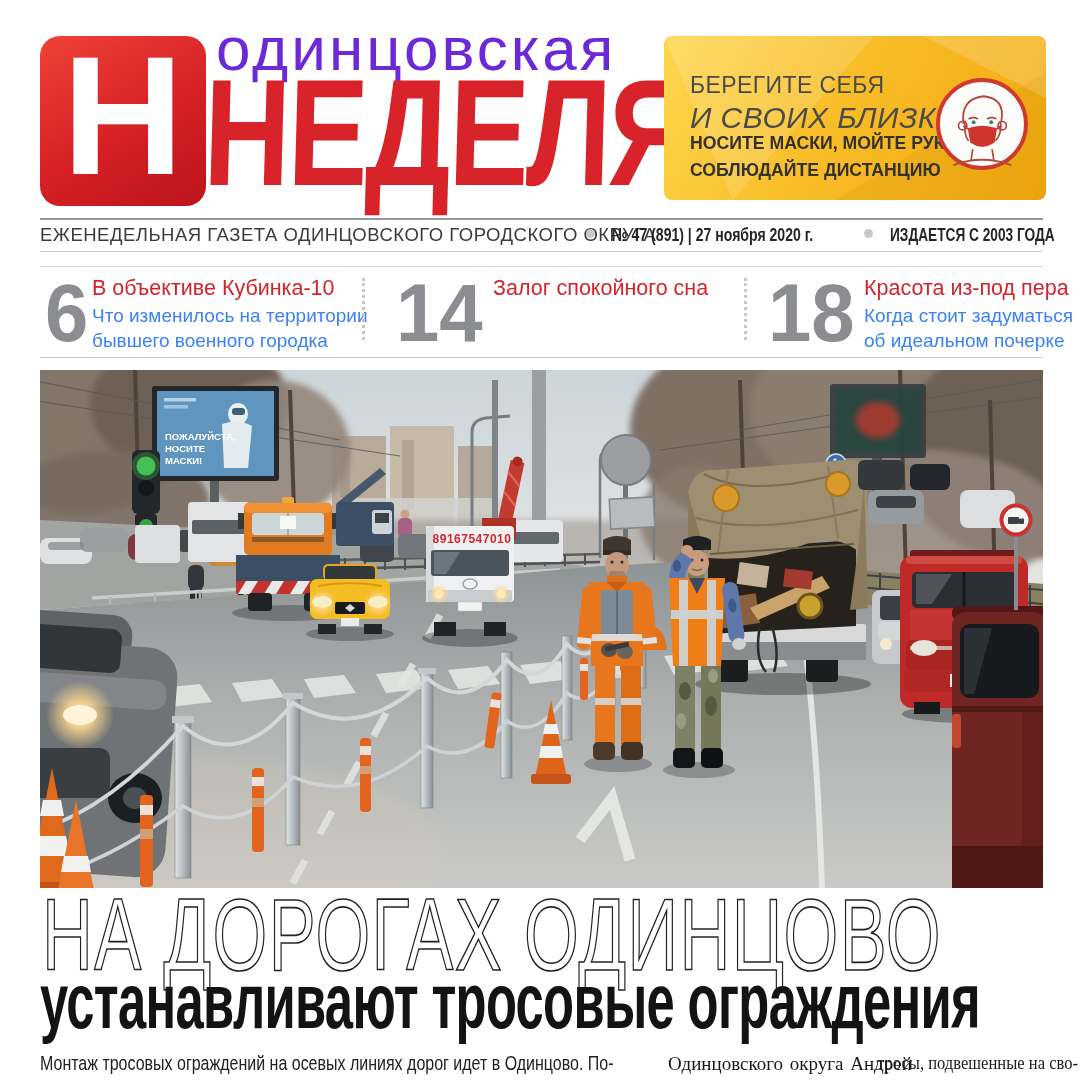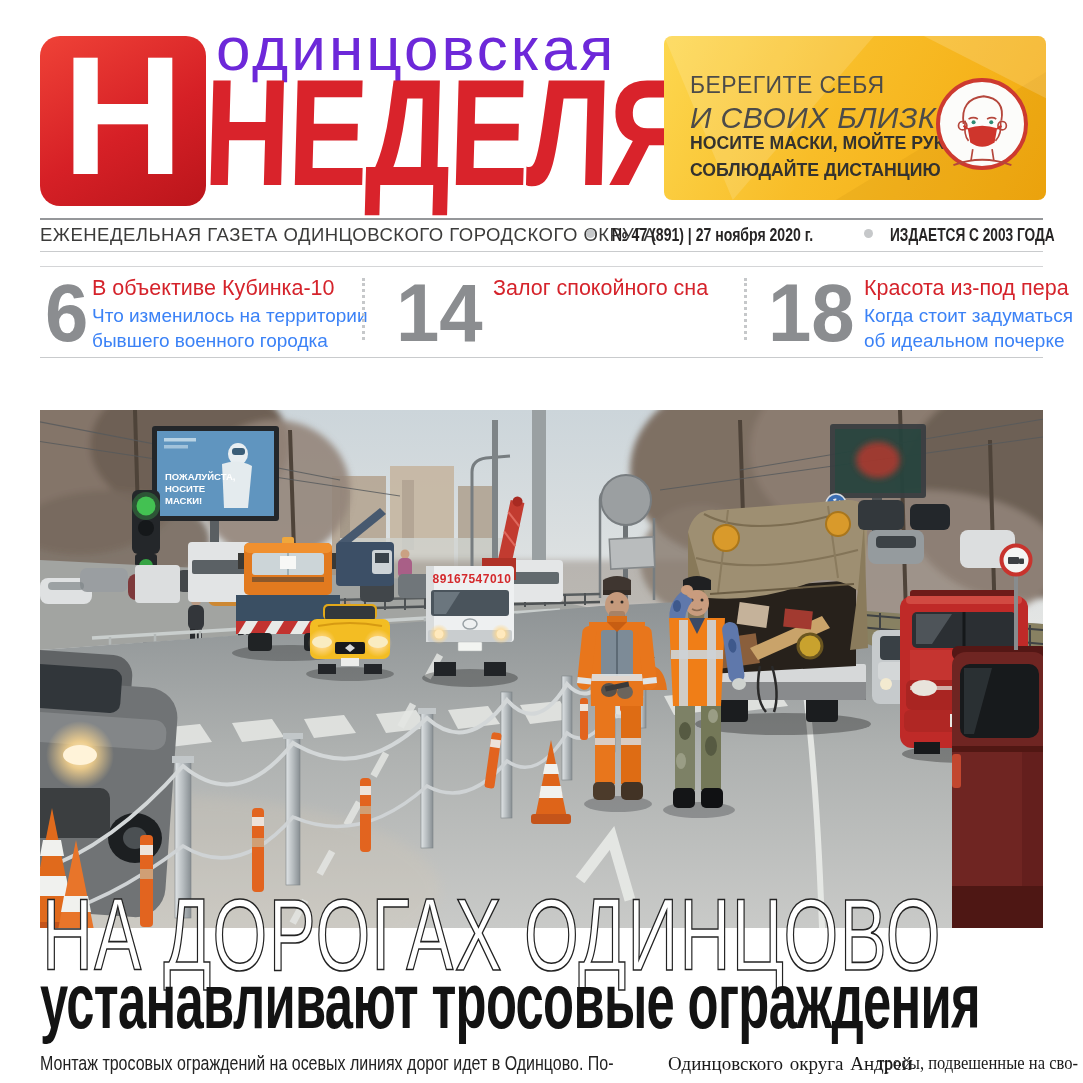--- a/index.html
+++ b/index.html
@@ -45,21 +45,21 @@
   .dot1{left:586px;} .dot2{left:864px;}
 
   
   .t-num{position:absolute;top:272px;font-size:82px;font-weight:700;color:#8b8d90;line-height:1;
     transform:scaleX(.95);transform-origin:0 0;}
   .t-title{position:absolute;top:278px;font-size:21.5px;font-weight:400;color:#d5232b;line-height:1;white-space:nowrap;}
   .t-desc{position:absolute;top:304px;font-size:19px;color:#3b82f6;line-height:1.3;white-space:pre-line;}
   .tdiv{position:absolute;top:278px;height:62px;border-left:3px dotted #c6c8ca;}
 
   
-  .photo-wrap{left:40px;top:370px;width:1003px;height:518px;overflow:hidden;background:#e5e5e5;margin-top:40px;}
+  .photo-wrap{left:40px;top:370px;width:1003px;height:518px;overflow:hidden;background:#e5e5e5;}
 
   
   .kicker{left:42px;top:884px;font-size:102px;line-height:1;letter-spacing:2px;color:#ffffff;
     -webkit-text-stroke:1.7px #232323;transform:scaleX(.69);transform-origin:0 0;white-space:nowrap;}
   .deck{left:40px;top:962px;font-size:78px;font-weight:700;color:#131313;line-height:1;letter-spacing:-1px;
     transform:scaleX(.65);transform-origin:0 0;white-space:nowrap;}
 
   
   .lead{left:40px;top:1051px;font-size:20.5px;color:#222;transform:scaleX(.78);transform-origin:0 0;white-space:nowrap;}
   .bcol{font-family:"Liberation Serif",serif;color:#1a1a1a;white-space:nowrap;}

